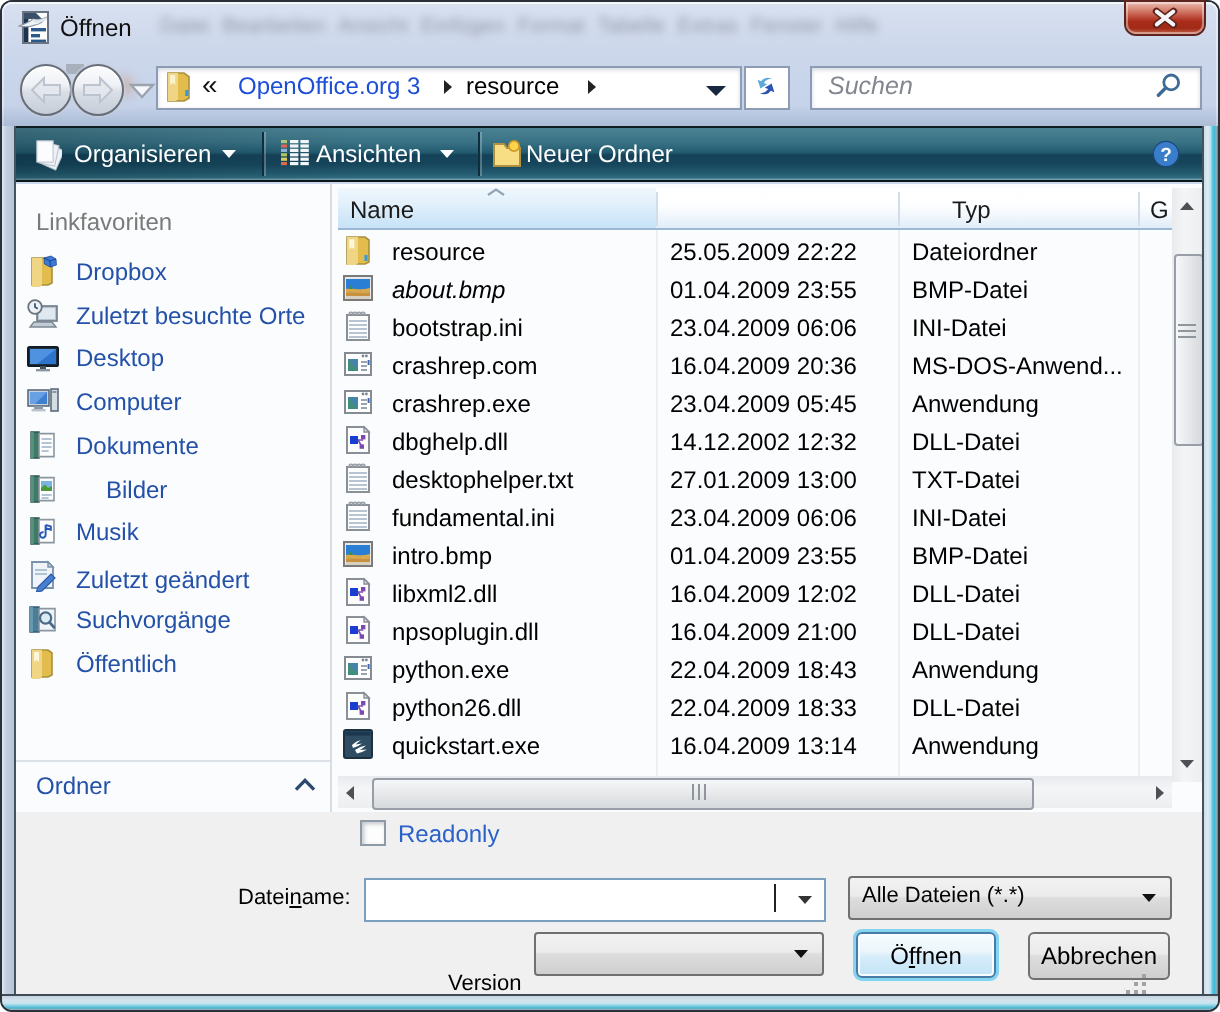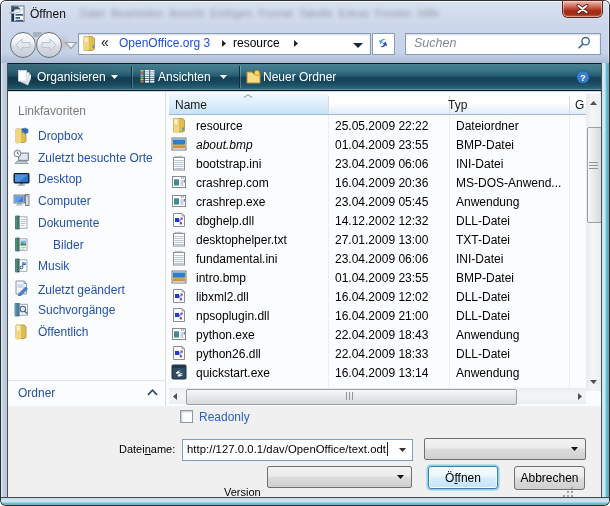--- a/index.html
+++ b/index.html
@@ -220,21 +220,21 @@
 
   <div id="lhead"></div>
   <div id="lheadname"></div>
   <div class="hsep" style="left:328px;"></div>
   <div class="abs" style="left:328px;top:115px;width:1px;height:273px;background:#e9eff5;"></div>
   <div class="abs" style="left:449px;top:115px;width:1px;height:273px;background:#e9eff5;"></div>
   <div class="abs" style="left:569px;top:115px;width:1px;height:273px;background:#e9eff5;"></div>
   <div class="hsep" style="left:449px;"></div>
   <div class="hsep" style="left:569px;"></div>
   <div class="htxt" style="left:175px;">Name</div>
-  <div class="htxt" style="left:448px;">Typ</div>
+  <div class="htxt" style="left:476px;">Typ</div>
   <div class="htxt" style="left:575px;">G</div>
   <svg class="abs" style="left:243px;top:94px;" width="10" height="4" viewBox="0 0 10 4">
       <path d="M1 3.5 L5 .8 L9 3.5" stroke="#93a5b8" stroke-width="1.1" fill="none"></path>
     </svg>
 
   <div id="vsb"></div>
   <div id="vthumb"></div>
   <div class="abs" style="left:589px;top:162px;width:9px;height:1px;background:#8f959d;box-shadow:0 3px 0 #8f959d,0 6px 0 #8f959d;"></div>
   <svg class="abs" style="left:589px;top:100px;" width="9" height="6" viewBox="0 0 9 6">
       <path d="M1 5 L4.5 1 L8 5 Z" fill="#4d5156"></path>
@@ -497,26 +497,26 @@
       <div class="row" style="left:196px;top:366px;">quickstart.exe</div>
       <div class="row" style="left:335px;top:366px;">16.04.2009 13:14</div>
       <div class="row" style="left:456px;top:366px;">Anwendung</div>
     </div>
 
   <div id="footer"></div>
   <div id="chk"></div>
   <div id="chklbl">Readonly</div>
   <div class="flabel" style="left:119px;top:443px;">Datei<u>n</u>ame:</div>
   <div id="fname"></div>
-  <div id="fnametxt">http://127.0.0.1/dav/OpenOffice/text.odt</div>
   <div class="abs" id="caret"></div>
   <svg class="abs" style="left:398px;top:447px;" width="9" height="6" viewBox="0 0 9 6">
       <path d="M1 1 L4.5 5 L8 1 Z" fill="#333"></path>
     </svg>
   <div class="combo" style="left:424px;top:438px;width:160px;"></div>
+  <div class="flabel" style="left:431px;top:442px;">Alle Dateien (*.*)</div>
   <svg class="abs" style="left:570px;top:446px;" width="9" height="6" viewBox="0 0 9 6">
       <path d="M1 1 L4.5 5 L8 1 Z" fill="#111"></path>
     </svg>
   <div class="flabel" style="left:224px;top:470px;margin-top:16px;">Version</div>
   <div class="combo" style="left:267px;top:466px;width:143px;"></div>
   <svg class="abs" style="left:396px;top:474px;" width="9" height="6" viewBox="0 0 9 6">
       <path d="M1 1 L4.5 5 L8 1 Z" fill="#111"></path>
     </svg>
   <div id="openbtn">
       <div class="btxt">Ö<u>f</u>fnen</div>

